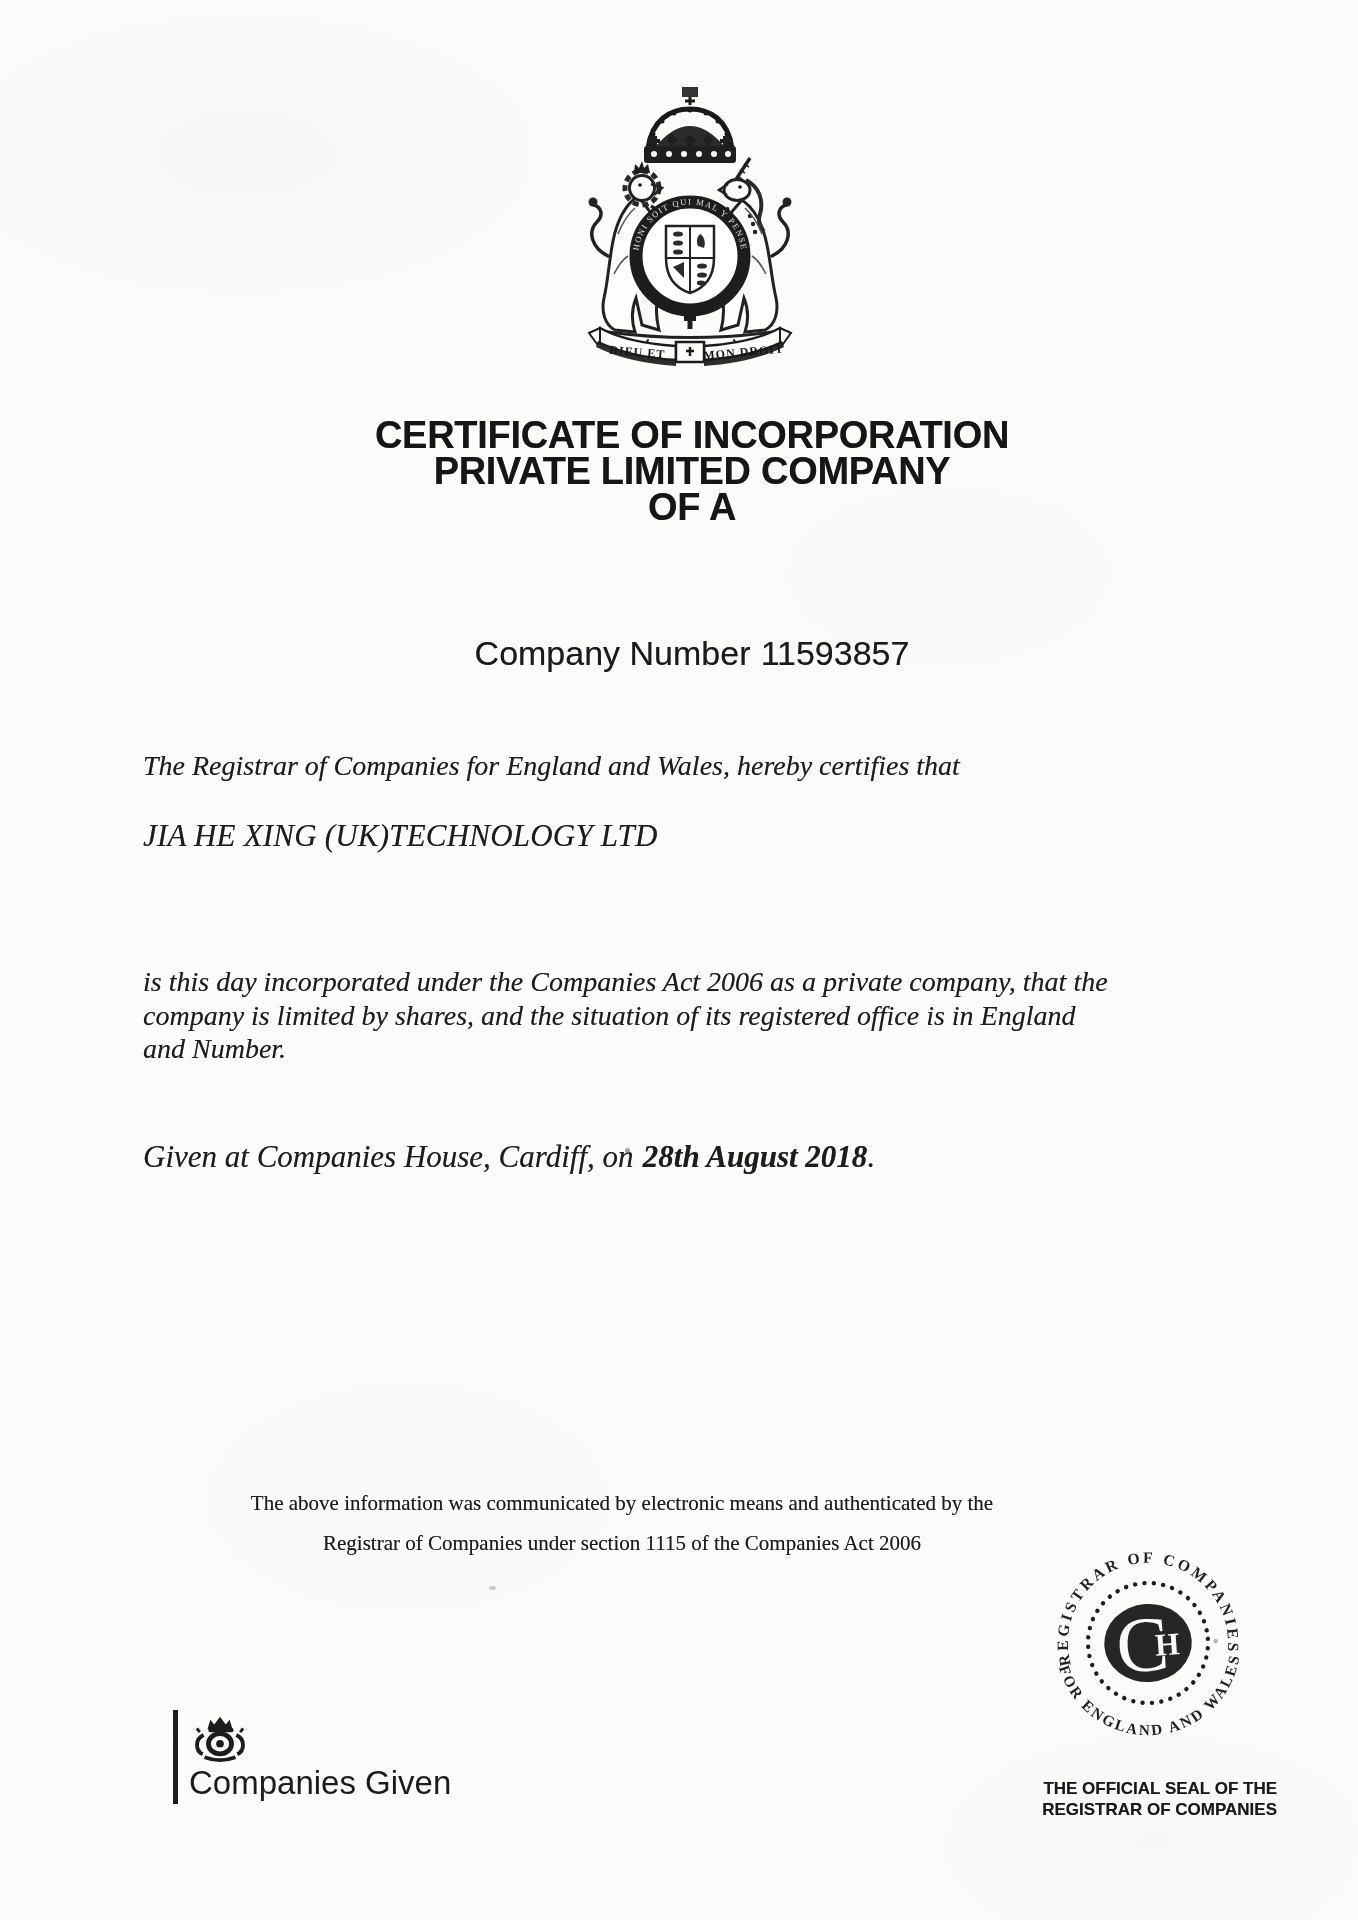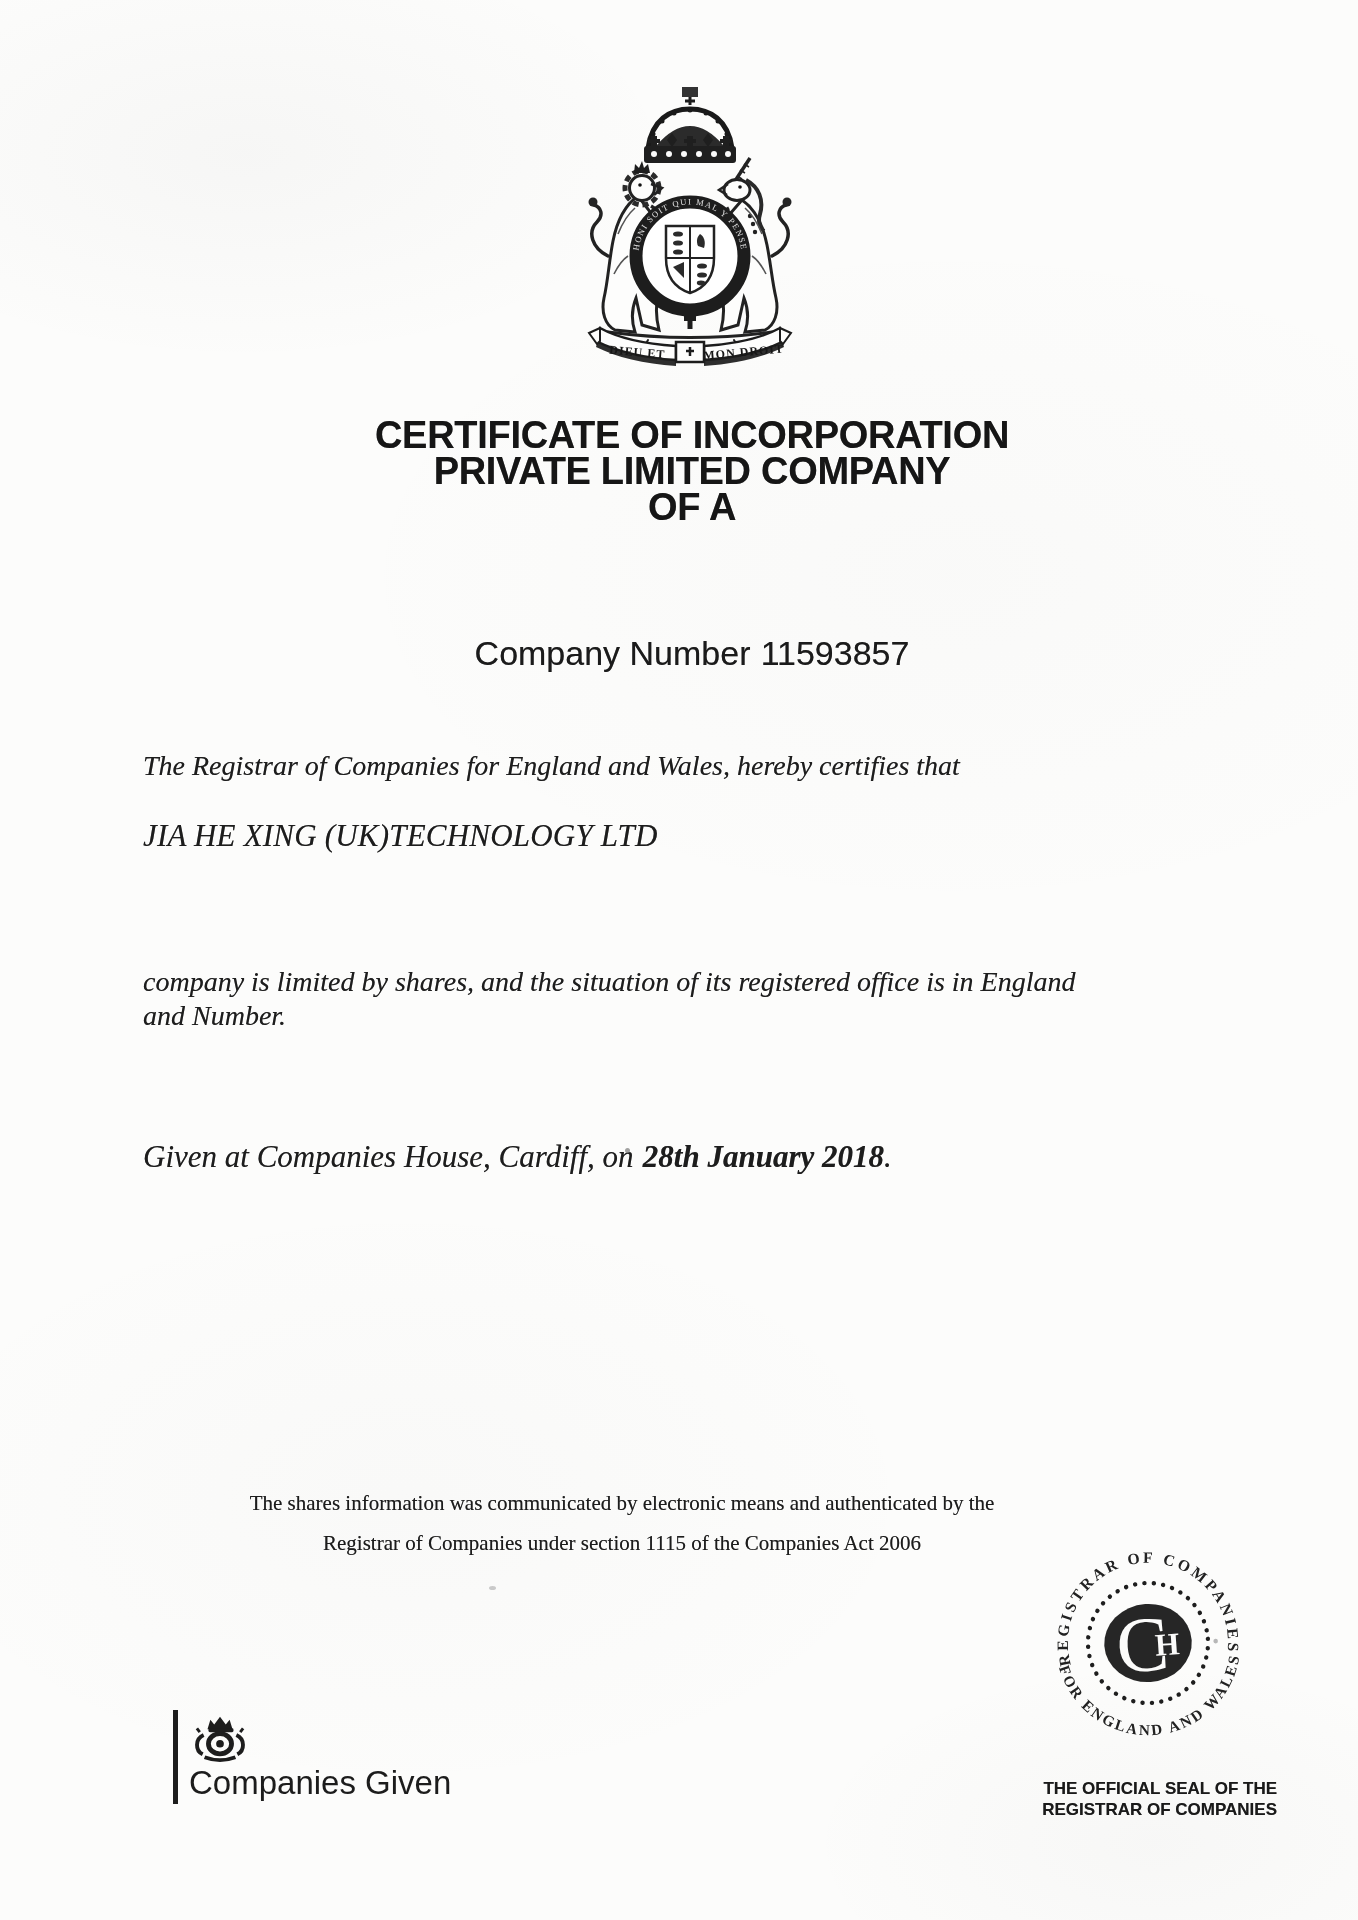--- a/index.html
+++ b/index.html
@@ -194,33 +194,34 @@
 
   <div class="company-number ink">
     <span class="gap-r">Company Number</span><span class="num">11593857</span>
   </div>
 
   <div class="serifline certify ink">The Registrar of Companies for England and Wales, hereby certifies that</div>
 
   <div class="serifline company-name ink">JIA HE XING (UK)TECHNOLOGY LTD</div>
 
   <div class="serifline paragraph ink">
+    <div>is this day incorporated under the Companies Act 2006 as a private company, that the</div>
     <div>company is limited by shares, and the situation of its registered office is in England</div>
     <div>and Number.</div>
   </div>
 
   <div class="serifline given ink">
-    <span class="gap-r">Given at Companies House, Cardiff, on</span><span class="bold">28th January 2018</span><span>.</span>
+    <span class="gap-r">Given at Companies House, Cardiff, on</span><span class="bold">28th August 2018</span><span>.</span>
   </div>
 
   <div class="speck1"></div>
   <div class="speck2"></div>
 
   <div class="footer-note ink">
-    <div>The shares information was communicated by electronic means and authenticated by the</div>
+    <div>The above information was communicated by electronic means and authenticated by the</div>
     <div>Registrar of Companies under section 1115 of the Companies Act 2006</div>
   </div>
 
   <svg class="seal-svg" viewBox="0 0 210 210">
     <g transform="rotate(-4 105 105)">
       <path id="sealTopArc" d="M 23.9,126.7 A 84,84 0 1 1 186.1,126.7" fill="none"></path>
       <path id="sealBotArc" d="M 9.5,121.8 A 97,97 0 0 0 200.5,121.8" fill="none"></path>
       <text font-family="Liberation Serif, serif" font-size="16.5" font-weight="600" letter-spacing="3.2" fill="#222">
         <textPath href="#sealTopArc" startOffset="50%" text-anchor="middle">REGISTRAR OF COMPANIES</textPath>
       </text>

